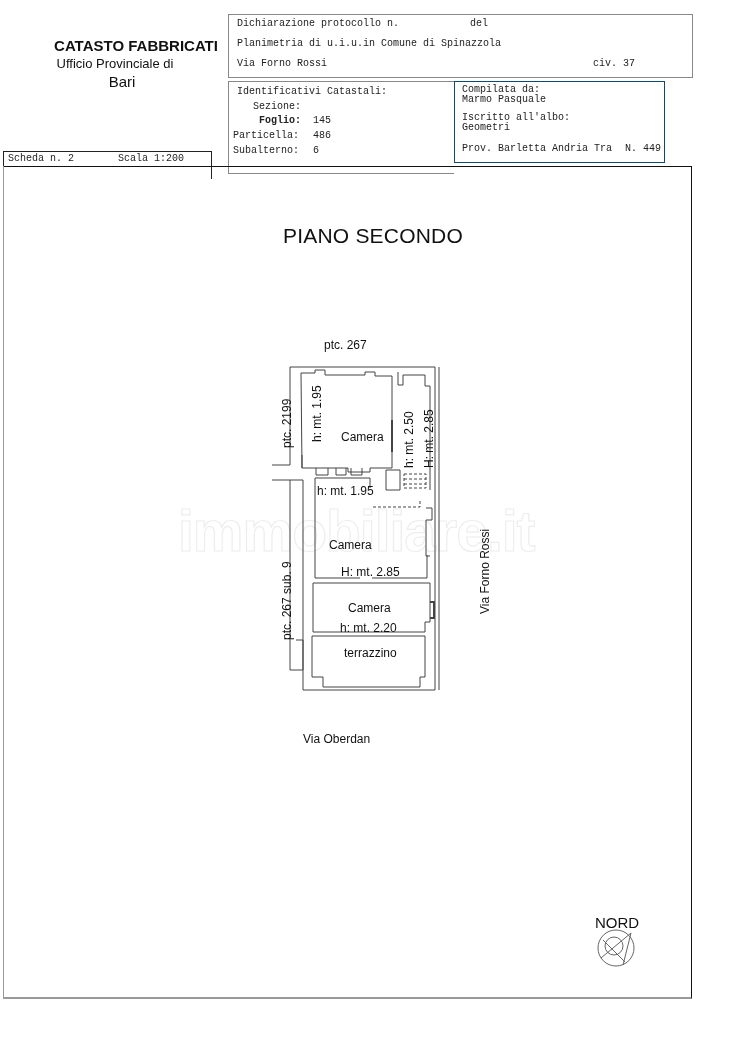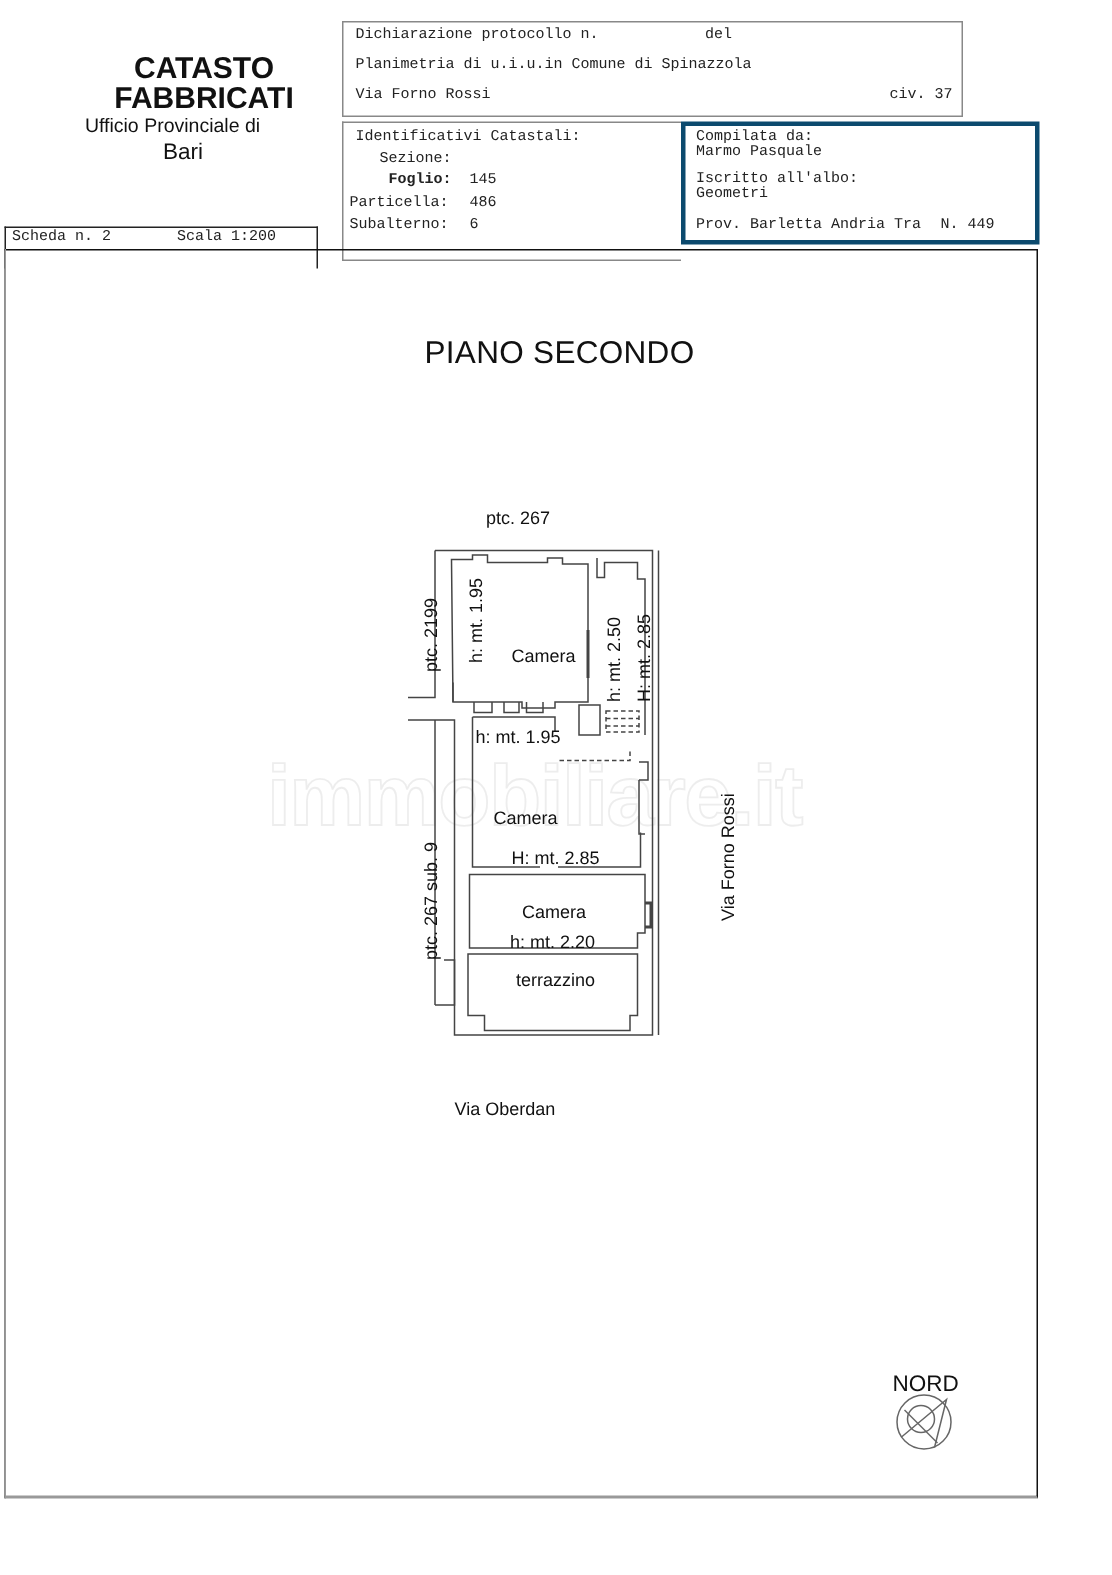--- a/index.html
+++ b/index.html
@@ -1,29 +1,29 @@
 <!DOCTYPE html>
 <html><head>
 <meta charset="utf-8">
 <style>
   * { box-sizing: border-box; margin: 0; padding: 0; }
   html, body { width: 741px; height: 1050px; background: #ffffff; overflow: hidden; }
   body { position: relative; font-family: "Liberation Sans", sans-serif; color: #111; }
 
   .agency { position: absolute; left: 0; top: 36px; width: 230px; text-align: center; }
   .agency .l1 { font-size: 13px; line-height: 18px; }
-  .agency .l2 { font-size: 20px; font-weight: bold; line-height: 20px; margin-left: 42px; }
+  .agency .l2 { font-size: 15px; font-weight: bold; line-height: 20px; margin-left: 42px; }
   .agency .l3 { font-size: 13px; line-height: 16px; }
   .agency .l4 { font-size: 15px; line-height: 20px; padding-left: 14px; }
 
   .mono { font-family: "Liberation Mono", monospace; font-size: 10px; color: #222; }
 
-  .box-top { position: absolute; left: 228px; top: 14px; width: 414px; height: 64px; border: 1px solid #888; }
+  .box-top { position: absolute; left: 228px; top: 14px; width: 465px; height: 64px; border: 1px solid #888; }
   .box-left { position: absolute; left: 228px; top: 81px; width: 226px; height: 93px; border: 1px solid #888; border-right: none; }
-  .box-right { position: absolute; left: 454px; top: 81px; width: 239px; height: 82px; border: 3px solid #0c4a6e; }
+  .box-right { position: absolute; left: 454px; top: 81px; width: 211px; height: 82px; border: 1px solid #0c4a6e; }
   .txt { position: absolute; white-space: pre; }
 
   .scheda { position: absolute; left: 3px; top: 151px; width: 209px; height: 28px; border: 1px solid #222; border-bottom: none; }
   .frame { position: absolute; left: 3px; top: 166px; width: 689px; height: 833px; border: 1px solid #111; border-bottom: 2px solid #999; }
   .frame-inner-left { position: absolute; left: 3px; top: 166px; width: 2px; height: 833px; border-left: 1px solid #999; }
 
   .title { position: absolute; left: 283px; top: 224px; font-size: 21px; letter-spacing: 0.2px; }
   .label { position: absolute; font-size: 12px; white-space: nowrap; }
   .vlabel { position: absolute; font-size: 12px; white-space: nowrap; transform-origin: 0 0; transform: rotate(-90deg); }
 

